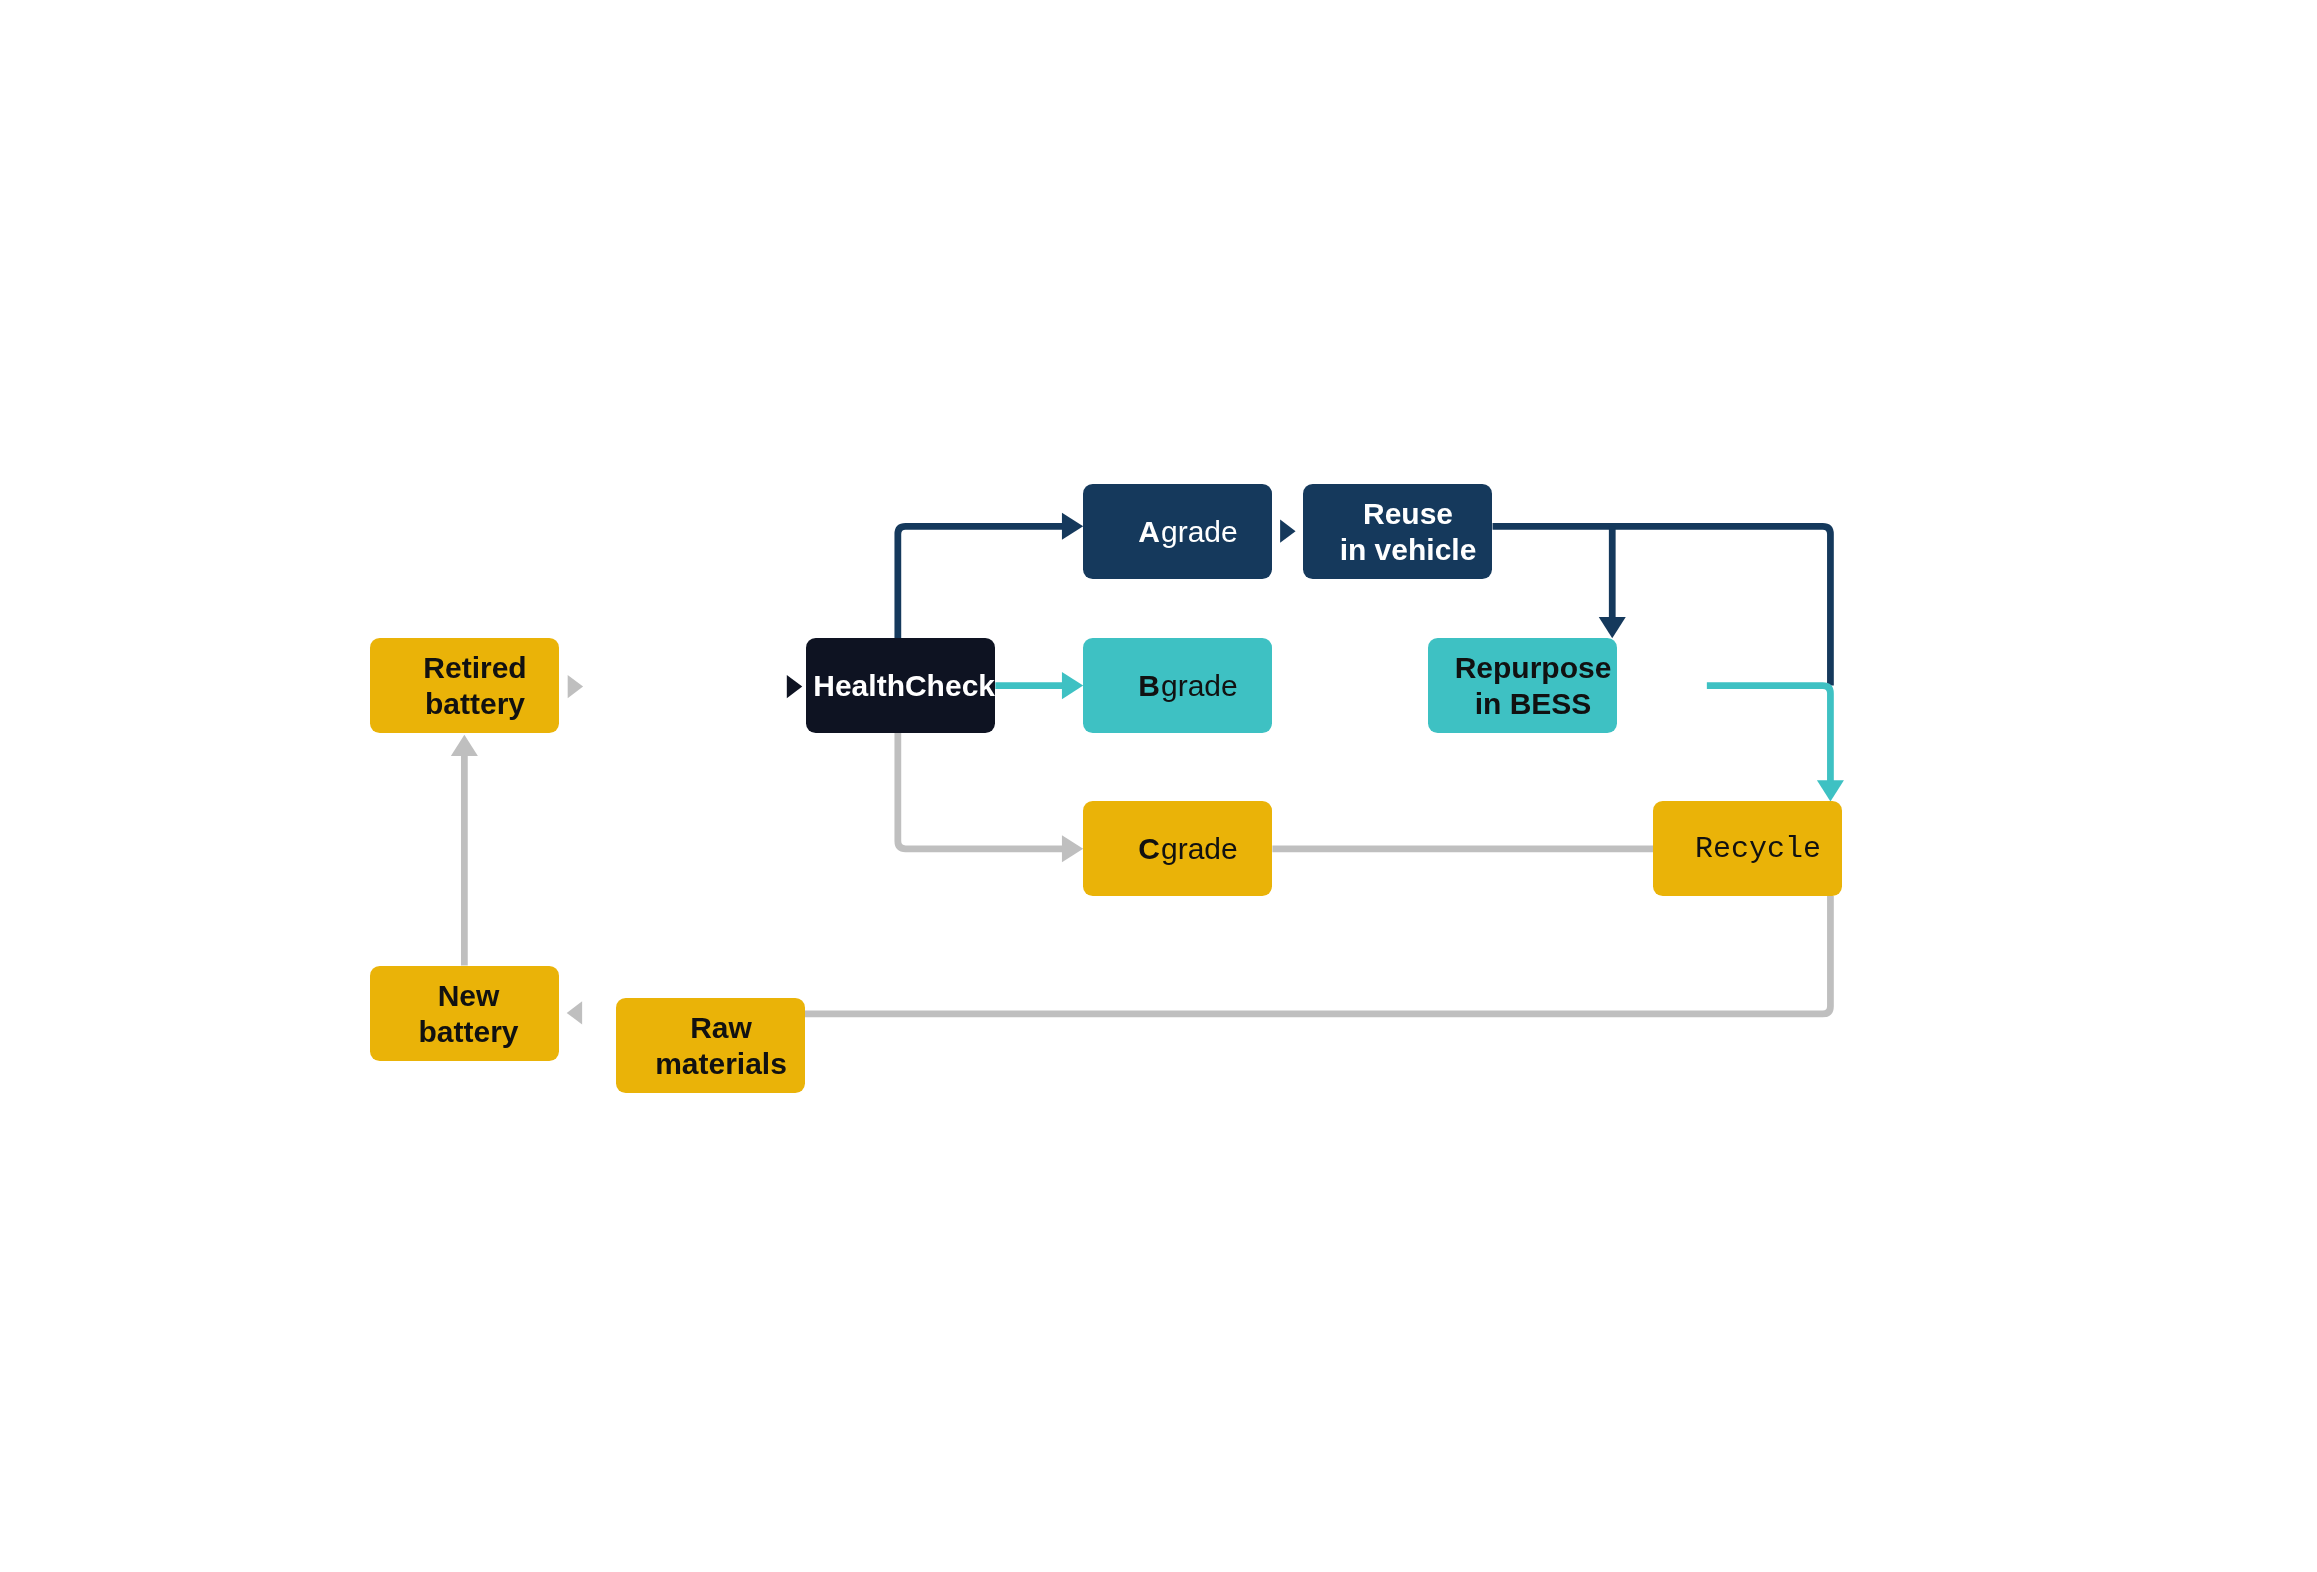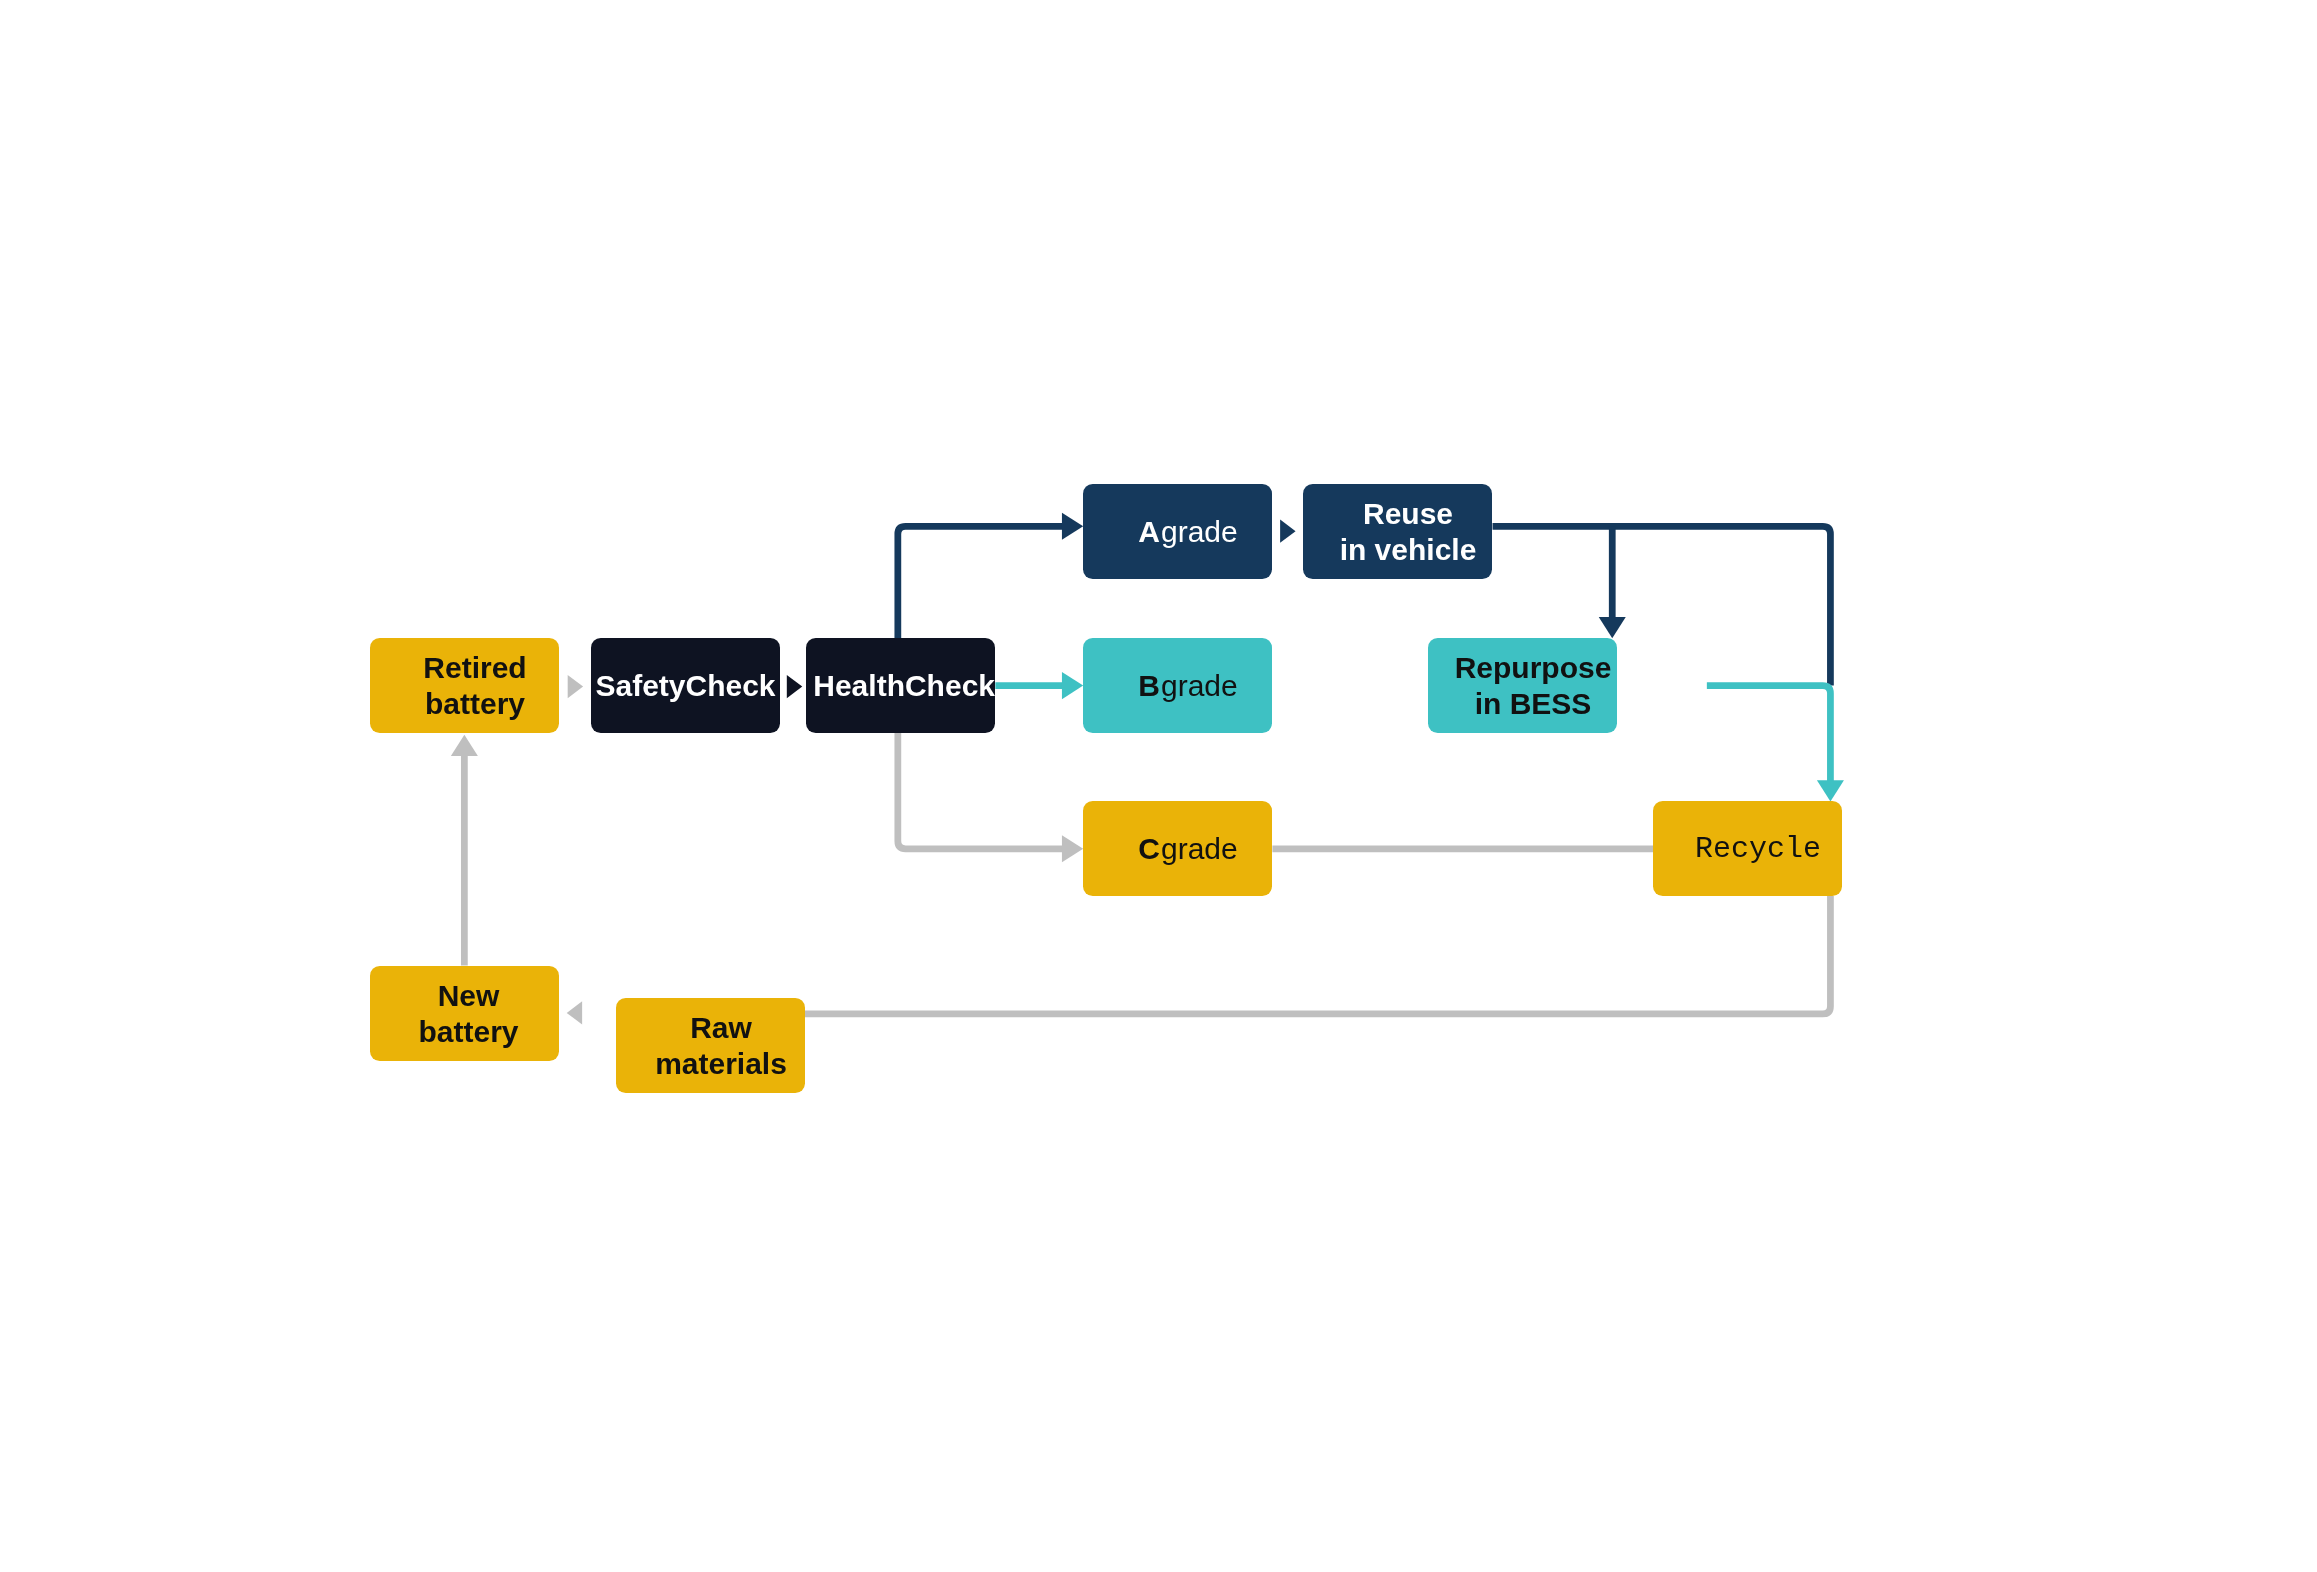--- a/index.html
+++ b/index.html
@@ -95,23 +95,20 @@
     <polygon class="tri-dark" points="815,699 815,723 831,711"></polygon>
     <polygon class="tri-navy" points="1326,538 1326,562 1342,550"></polygon>
     <polygon class="tri-gray" points="603,1037 603,1061 587,1049"></polygon>
   </svg>
 
   <div class="node gray" style="left:370px; top:638px;">
     <span>Retired</span>
     <span>battery</span>
   </div>
 
-  <div class="node dark center" style="left:591px; top:638px;">
-    <span>SafetyCheck</span>
-  </div>
 
   <div class="node dark center" style="left:806px; top:638px;align-items:flex-end;">
     <span>HealthCheck</span>
   </div>
 
   <div class="node navy one-line" style="left:1083px; top:484px;">
     <span>A</span>
     <span class="grade-rest">grade</span>
   </div>
 

